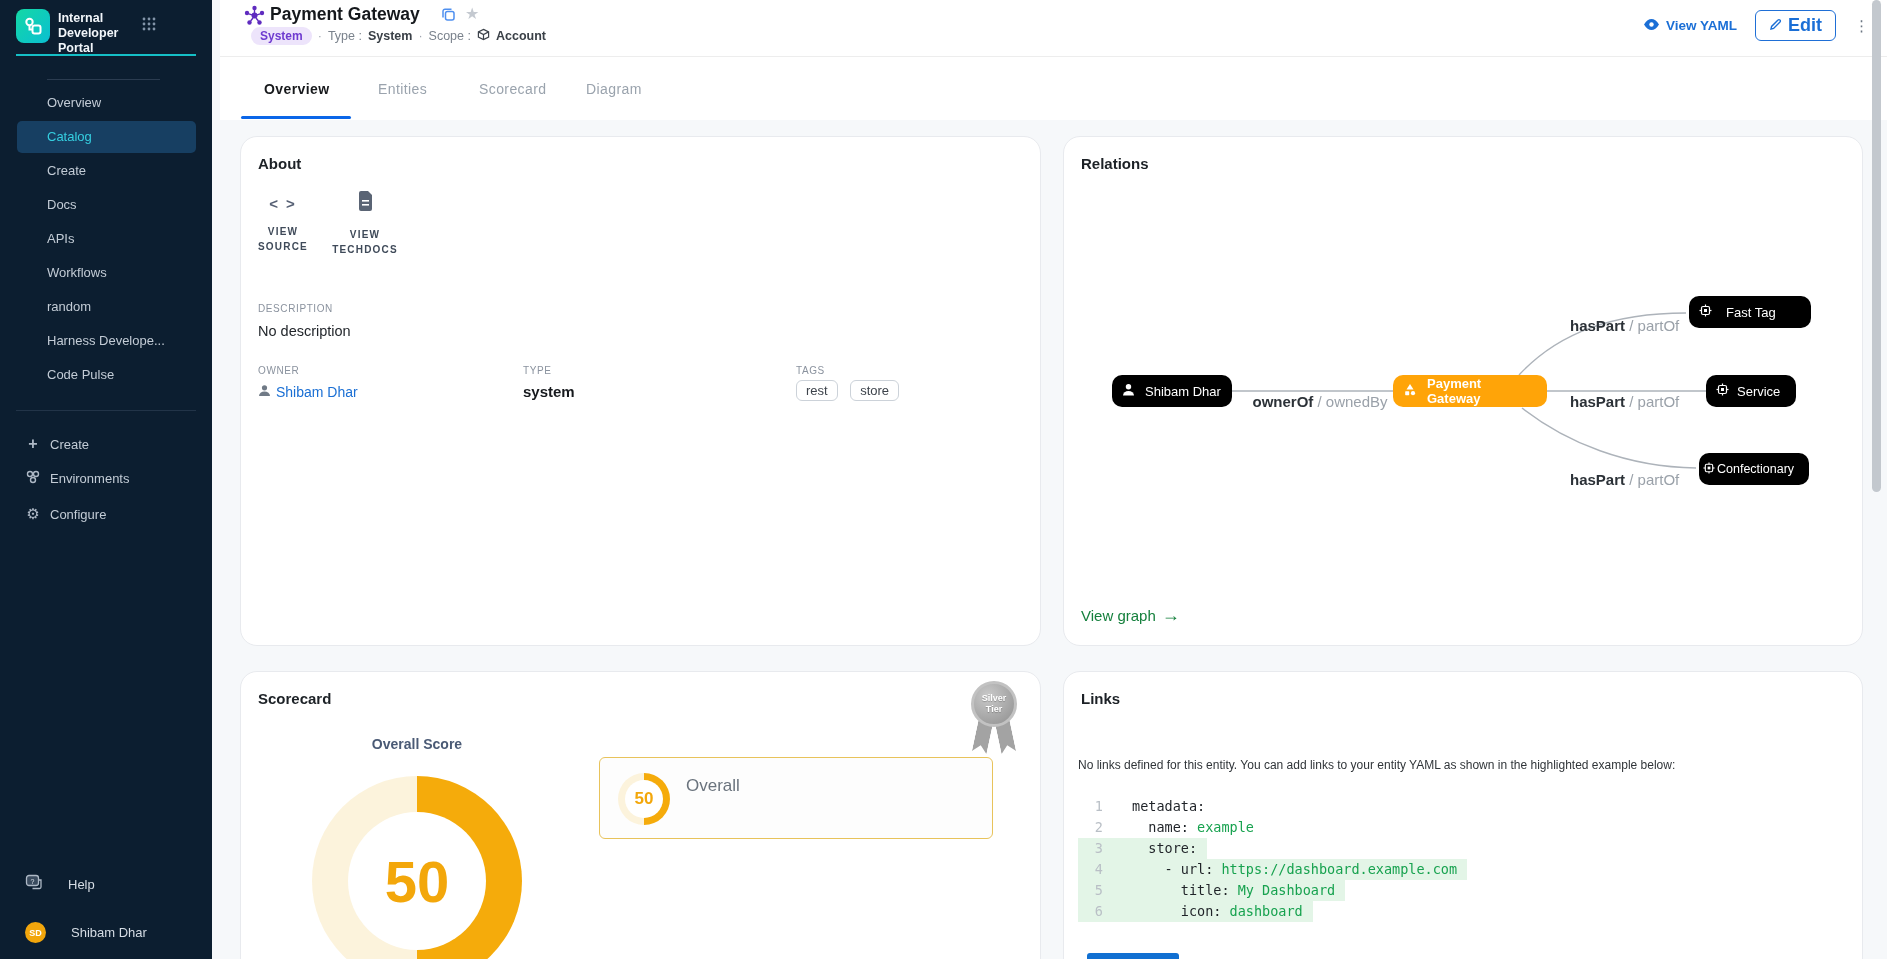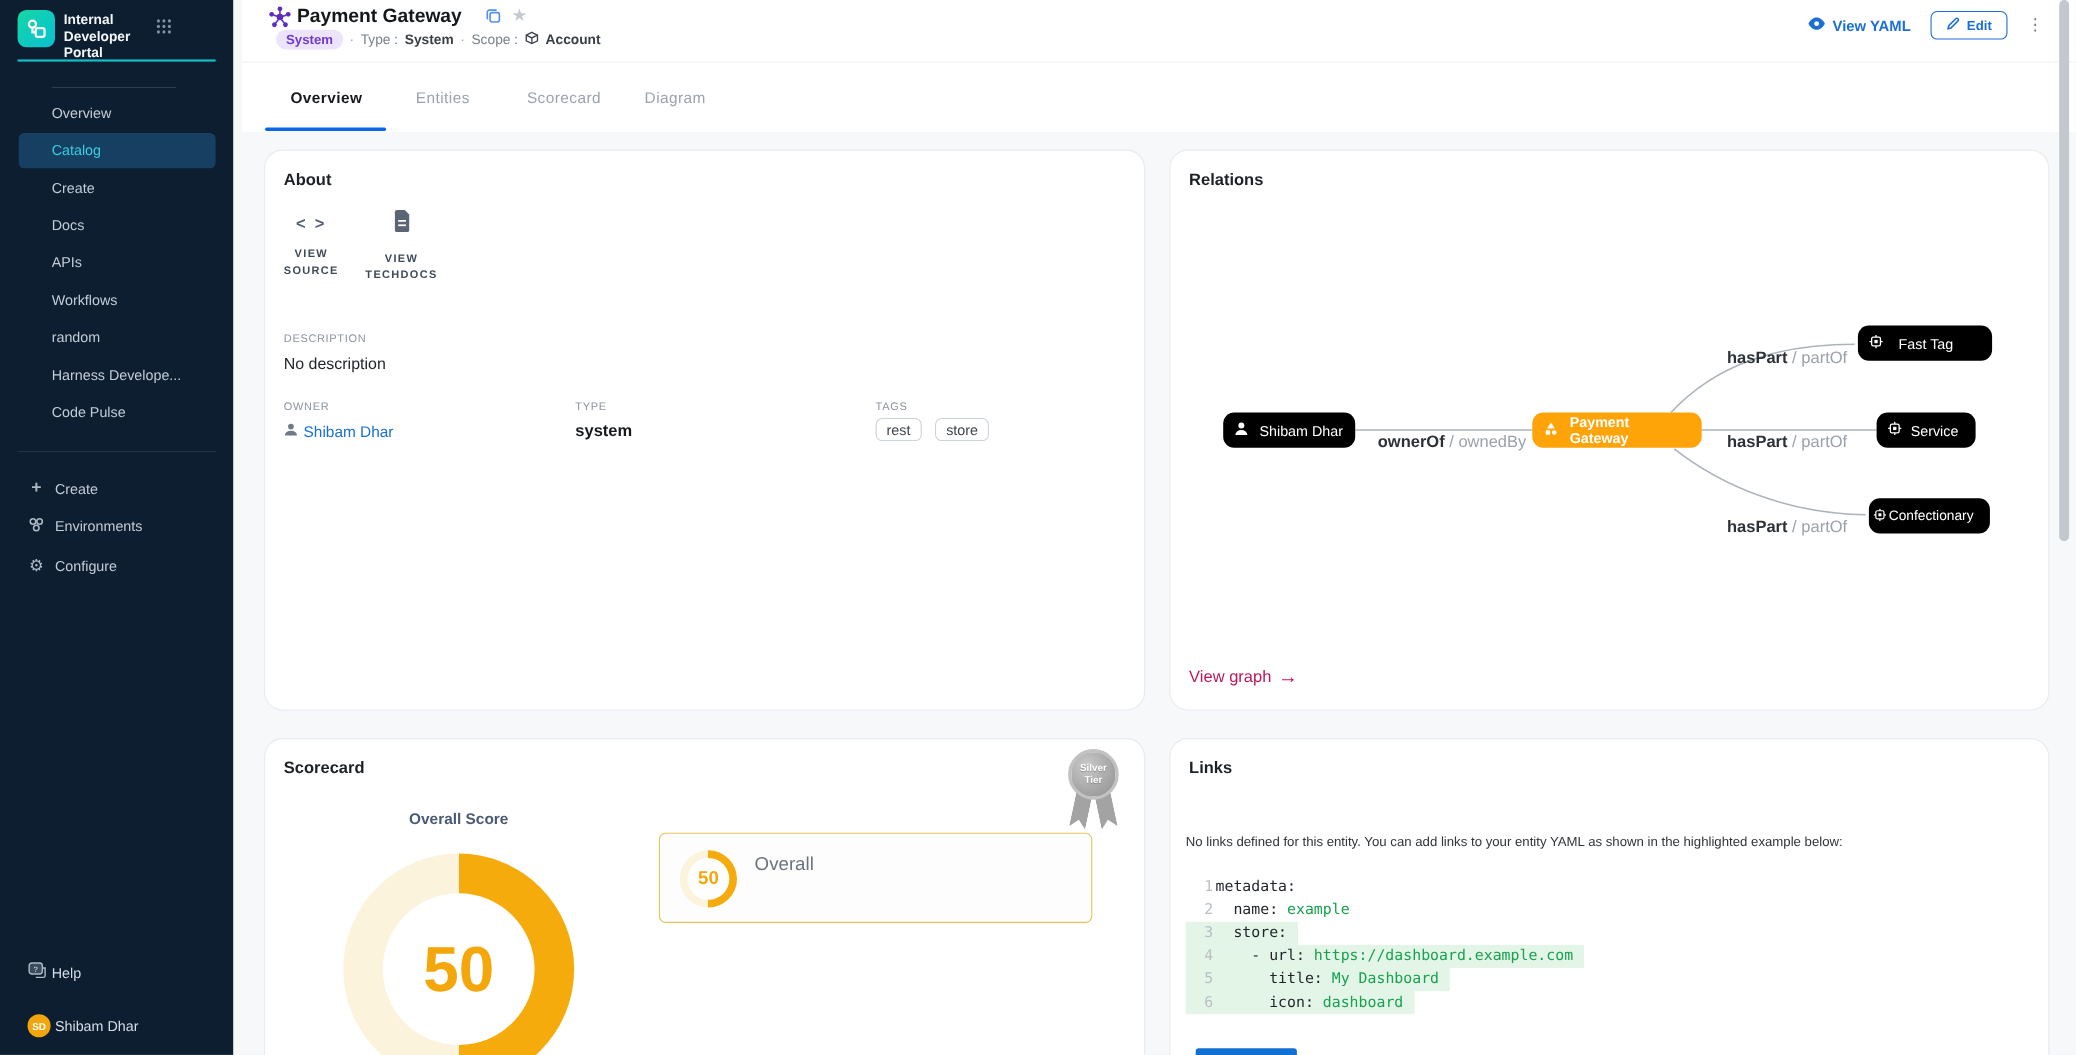--- a/index.html
+++ b/index.html
@@ -15,40 +15,40 @@
   .grid-icon { position:absolute; left:141px; top:16px; width:16px; height:16px; }
   .teal-line { position:absolute; left:16px; top:54px; width:180px; height:2px; background:#15bfc6; }
   .side-div1 { position:absolute; left:47px; top:79px; width:113px; height:1px; background:#2b3c50; }
   .nav-item { position:absolute; left:0; width:212px; height:34px; line-height:34px; padding-left:47px;
     font-size:13px; color:#c3ccd6; cursor:pointer; }
   .nav-item.active-bg { position:absolute; left:17px; top:121px; width:179px; height:32px; background:#173f62; border-radius:5px; }
   .nav-item.active { color:#35cfe0; }
   .side-div2 { position:absolute; left:16px; top:410px; width:180px; height:1px; background:#223448; }
   .side-action { position:absolute; left:0; width:212px; height:36px; display:flex; align-items:center; gap:9px; padding-left:25px;
     font-size:13px; color:#c3ccd6; cursor:pointer; }
-  .side-footer-item { position:absolute; left:0; width:212px; display:flex; align-items:center; gap:4px; padding-left:25px;
+  .side-footer-item { position:absolute; left:0; width:212px; display:flex; align-items:center; gap:25px; padding-left:25px;
     font-size:13px; color:#d6dde5; cursor:pointer; }
   .avatar { width:21px; height:21px; border-radius:50%; background:#F2A60C; color:#fff; font-size:9px; font-weight:700;
     display:flex; align-items:center; justify-content:center; }
 
   
   .main { position:absolute; left:220px; top:0; width:1574px; height:959px; }
   .header { position:absolute; left:0; top:0; width:1675px; height:57px; background:#fff; border-bottom:1px solid #ededed; }
   .entity-icon { position:absolute; left:24px; top:5px; }
   .page-title { position:absolute; left:50px; top:4px; font-size:17.5px; font-weight:700; color:#15181c; }
   .copy-icon { position:absolute; left:221px; top:7px; cursor:pointer; }
   .star-icon { position:absolute; left:245px; top:4px; font-size:16px; color:#c4c9d0; cursor:pointer; }
   .meta-row { position:absolute; left:31px; top:26px; height:19px; display:flex; align-items:center; gap:6px; font-size:12.5px; }
   .sys-badge { background:#EDE4FB; color:#6F3BD0; font-size:12px; font-weight:600; padding:2px 9px; border-radius:10px; }
   .meta-dot { color:#a0a7b0; }
   .meta-key { color:#7a828c; }
   .meta-val { color:#3a4047; font-weight:700; }
   .hdr-actions { position:absolute; left:1423px; top:10px; display:flex; align-items:center; gap:18px; }
   .view-yaml { display:flex; align-items:center; gap:6px; color:#1b6fd6; font-size:13.5px; font-weight:700; cursor:pointer; }
-  .edit-btn { display:flex; align-items:center; gap:6px; border:1.5px solid #1f6fd6; color:#1b6fd6; font-size:12px; font-weight:700;
+  .edit-btn { display:flex; align-items:center; gap:6px; border:1.5px solid #1f6fd6; color:#1b6fd6; font-size:18px; font-weight:700;
     border-radius:6px; padding:4px 13px; background:#fff; cursor:pointer; }
   .kebab { color:#6b7682; font-size:15px; letter-spacing:0; line-height:6px; cursor:pointer; text-align:center; }
 
   .tabs { position:absolute; left:0; top:57px; width:1675px; height:63px; background:#fff; }
   .tab { position:absolute; top:24px; font-size:14px; letter-spacing:0.4px; cursor:pointer; }
   .tab.active { color:#17191c; font-weight:700; }
   .tab.inactive { color:#9aa3ad; font-weight:500; }
   .tab-underline { position:absolute; left:21px; top:59px; width:110px; height:3px; background:#0a66e8; border-radius:2px; }
 
   .card { position:absolute; background:#fff; border:1px solid #e8eaee; border-radius:17px; }
@@ -65,21 +65,21 @@
     font-size:13px; padding:2px 9px; margin-right:8px; cursor:pointer; }
 
   
   .node { position:absolute; height:32px; border-radius:10px; display:flex; align-items:center; gap:10px; padding:0 10px;
     color:#fff; font-size:13px; cursor:pointer; }
   .node.blue { background:#000000; }
   .node.orange { background:#FFA408; font-weight:700; }
   .edge-label { position:absolute; font-size:15px; white-space:nowrap; }
   .edge-label b { color:#2b3137; font-weight:700; }
   .edge-label span { color:#9aa1a9; }
-  .view-graph { position:absolute; left:17px; top:468px; font-size:15px; color:#be185d; font-weight:500; display:flex; align-items:center; gap:6px; cursor:pointer; }
+  .view-graph { position:absolute; left:17px; top:468px; font-size:15px; color:#15803d; font-weight:500; display:flex; align-items:center; gap:6px; cursor:pointer; }
 
   
   .overall-label { position:absolute; left:96px; top:64px; width:160px; text-align:center; font-size:14px; font-weight:700; color:#4a5a75; }
   .donut { position:absolute; left:71px; top:104px; width:210px; height:210px; border-radius:50%;
     background:conic-gradient(#F5AB0B 0 50%, #FCF3DC 50% 100%); }
   .donut-hole { position:absolute; left:36px; top:36px; width:138px; height:138px; border-radius:50%; background:#fff;
     display:flex; align-items:center; justify-content:center; }
   .donut-score { font-size:58px; font-weight:600; color:#F3A70B; }
   .gw-card { position:absolute; left:358px; top:85px; width:394px; height:82px; border:1px solid #E8C35B; border-radius:6px; background:#fdfdfd; cursor:pointer; }
   .gw-ring { position:absolute; left:18px; top:15px; width:52px; height:52px; border-radius:50%;
@@ -94,21 +94,21 @@
     background:radial-gradient(circle at 35% 30%, #c9c9c9, #8f8f8f); border:3px solid #c2c2c2;
     display:flex; flex-direction:column; align-items:center; justify-content:center; color:#fff;
     font-size:9px; font-weight:700; line-height:11px; text-shadow:0 1px 1px rgba(0,0,0,0.25); }
 
   
   .links-msg { position:absolute; left:14px; top:86px; width:772px; font-size:12px; color:#303539; }
   .code-block { position:absolute; left:14px; top:124px; font-family:"DejaVu Sans Mono", monospace; font-size:13.5px; }
   .code-line { display:flex; width:fit-content; line-height:21px; padding-right:10px; }
   .code-line.hl { background:#e3f5e7; }
   .ln { display:inline-block; width:25px; text-align:right; color:#b9bfc6; padding-right:0; }
-  .ct { white-space:pre; margin-left:2px; color:#1f2328; }
+  .ct { white-space:pre; margin-left:29px; color:#1f2328; }
   .ct .v { color:#17a24f; }
   .clipped-btn { position:absolute; left:23px; top:281px; width:92px; height:30px; background:#1170d2; border-radius:3px; border:none; cursor:pointer; }
 
   .scroll-thumb { position:absolute; left:1872px; top:0; width:9px; height:492px; background:#c3c8ce; border-radius:5px; }
 </style>
 </head>
 <body>
 
 <div class="screen">
 

